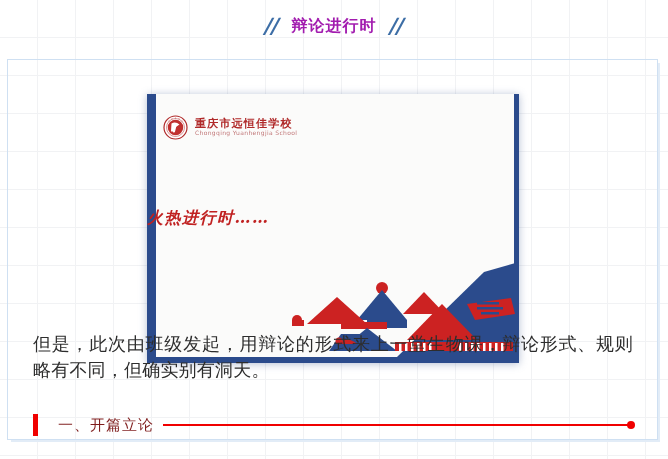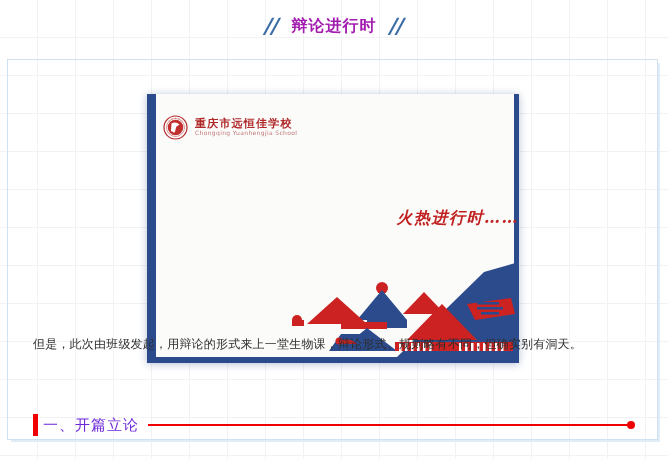--- a/index.html
+++ b/index.html
@@ -146,21 +146,21 @@
     font-style: italic;
     font-size: 19px;
     letter-spacing: 1.5px;
     color: #2a3f7a;
     white-space: nowrap;
   }
   .slide-subtitle {
     position: absolute;
     left: 0; right: 0;
     top: 114px;
-    text-align: right;
+    text-align: left;
     font-family: "DejaVu Serif", "Liberation Serif", serif;
     font-weight: 700;
     font-style: italic;
     font-size: 16px;
     letter-spacing: 1.5px;
     color: #c02121;
     white-space: nowrap;
   }
 
   .slide-art {
@@ -170,21 +170,21 @@
     width: 240px;
     height: 95px;
   }
 
   
   .paragraph {
     position: absolute;
     left: 33px;
     top: 331px;
     width: 600px;
-    font-size: 12px;
+    font-size: 18px;
     line-height: 26px;
     color: #2d2d2d;
     letter-spacing: 0.2px;
     text-align: justify;
     z-index: 4;
   }
 
   
   .section {
     position: absolute;
@@ -198,24 +198,24 @@
   }
   .section-bar {
     width: 5px;
     height: 22px;
     background: #f00000;
     flex: 0 0 5px;
   }
   .section-label {
     font-size: 15px;
     font-weight: 500;
-    color: #6d28d9;
+    color: #7f1d1d;
     letter-spacing: 1px;
     white-space: nowrap;
-    padding: 0 9px 0 5px;
+    padding: 0 9px 0 20px;
     font-family: Liberation Mono, monospace;
   }
   .section-rule {
     flex: 1 1 auto;
     height: 2px;
     background: #f00000;
   }
   .section-dot {
     width: 8px;
     height: 8px;

